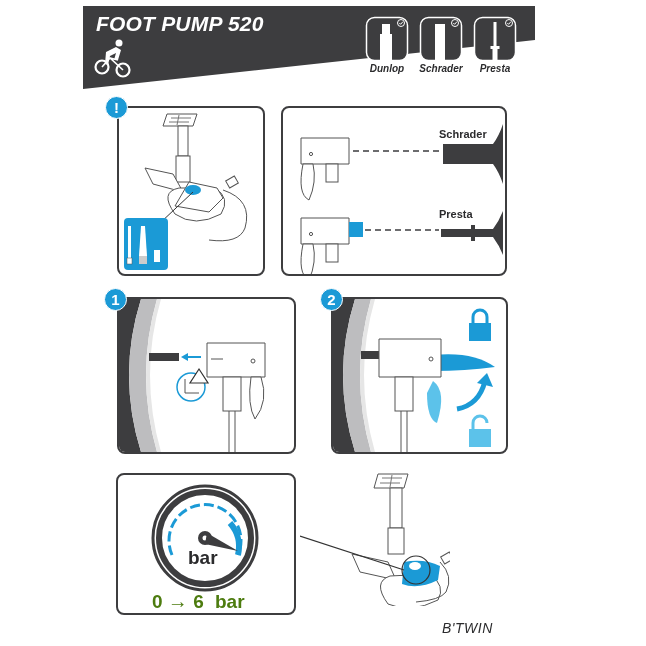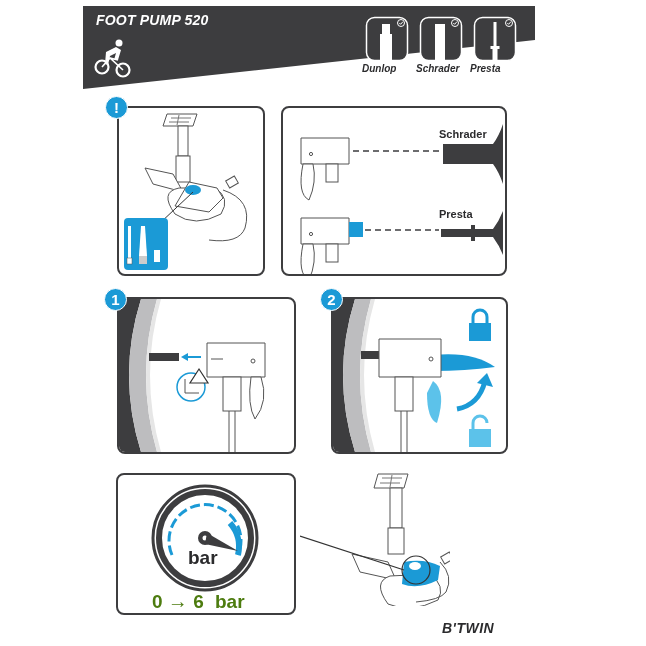--- a/index.html
+++ b/index.html
@@ -1,25 +1,25 @@
 <!DOCTYPE html>
 <html><head>
 <meta charset="utf-8">
 <style>
   html,body{margin:0;padding:0;background:#ffffff;}
   body{width:646px;height:646px;position:relative;overflow:hidden;font-family:"Liberation Sans",sans-serif;}
   .abs{position:absolute;}
   .banner{position:absolute;left:0;top:0;width:646px;height:646px;pointer-events:none;}
-  .title{position:absolute;left:96px;top:12px;font-size:14px;font-weight:bold;font-style:italic;color:#ffffff;letter-spacing:0.2px;}
-  .valve-label{position:absolute;top:63px;font-size:10px;font-weight:bold;font-style:italic;color:#2b2b2d;width:50px;}
+  .title{position:absolute;left:96px;top:12px;font-size:21px;font-weight:bold;font-style:italic;color:#ffffff;letter-spacing:0.2px;}
+  .valve-label{position:absolute;top:63px;font-size:10px;font-weight:bold;font-style:italic;color:#2b2b2d;text-align:center;width:50px;}
   .panel{position:absolute;border:2px solid #3d3d3f;border-radius:8px;background:#ffffff;overflow:hidden;box-sizing:border-box;}
   .badge{position:absolute;width:21px;height:21px;border-radius:50%;background:#1b9ad6;color:#fff;font-weight:bold;font-size:15px;text-align:center;line-height:21px;border:1.5px solid #fff;}
   .lbl{position:absolute;font-weight:bold;font-size:11px;color:#2b2b2d;}
   .range{position:absolute;left:152px;top:590px;font-size:19px;font-weight:bold;color:#4d7c0f;white-space:nowrap;}
-  .brand{position:absolute;left:442px;top:620px;font-size:14px;font-weight:bold;font-style:italic;color:#2b2b2d;letter-spacing:0.5px;}
+  .brand{position:absolute;left:442px;top:620px;font-size:14px;font-weight:normal;font-style:italic;color:#2b2b2d;letter-spacing:0.5px;}
   svg{display:block;}
 </style>
 </head>
 <body>
 
 <svg class="banner" viewBox="0 0 646 646">
   <polygon points="83,6 535,6 535,40 83,89" fill="#3d3d3f"></polygon>
 </svg>
 <div class="title">FOOT PUMP 520</div>
 

